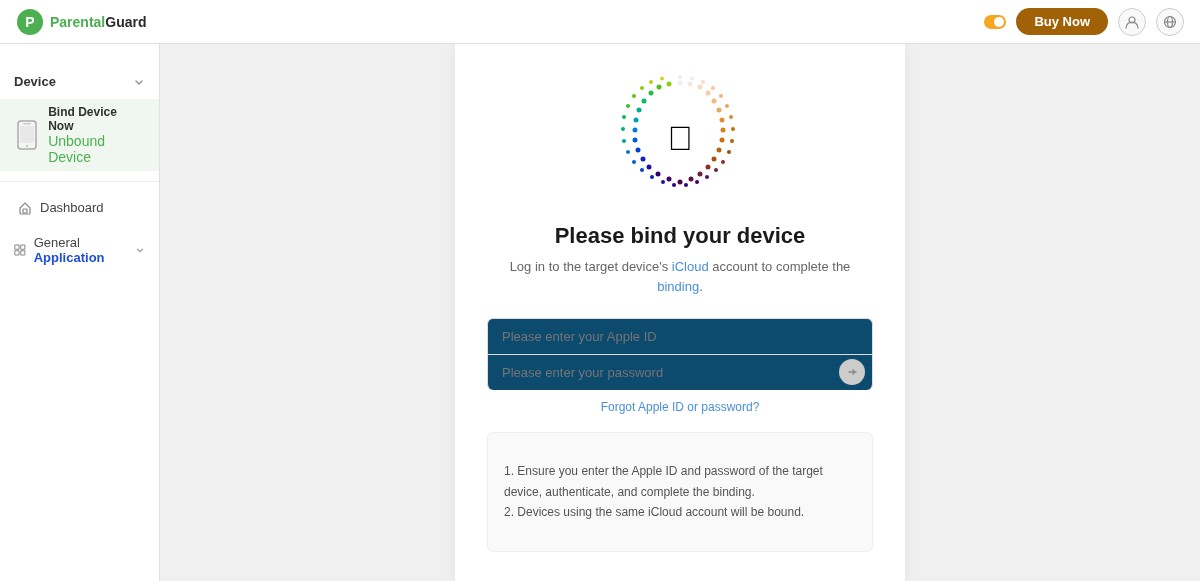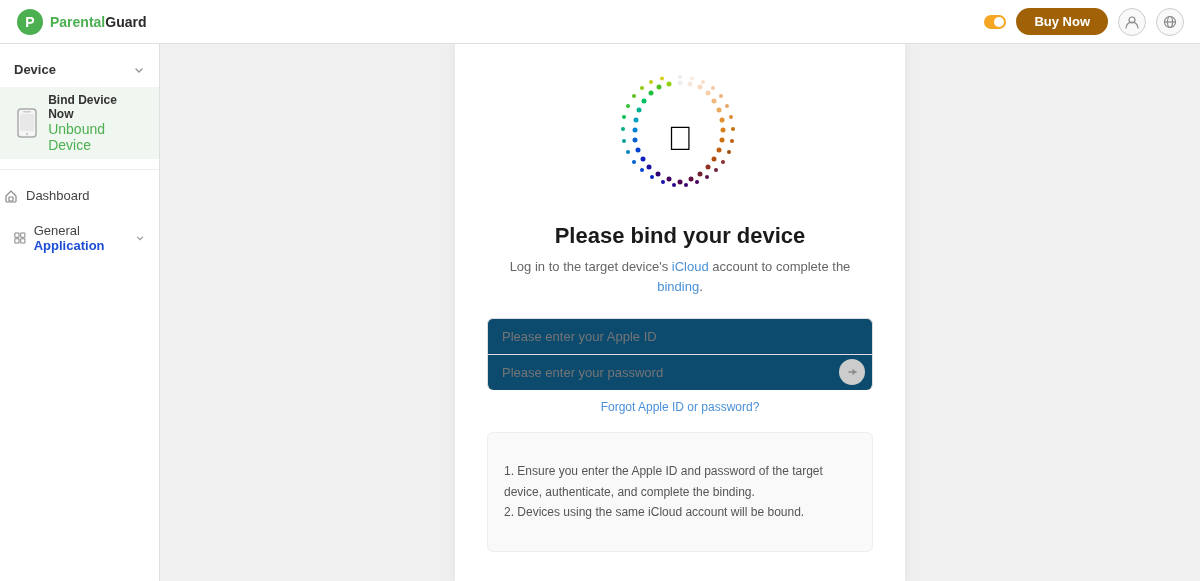--- a/index.html
+++ b/index.html
@@ -91,20 +91,21 @@
       gap: 4px;
     }
     .sidebar-section-header {
       display: flex;
       align-items: center;
       justify-content: space-between;
       padding: 6px 14px;
       font-size: 13px;
       font-weight: 600;
       color: #333;
+      margin-top: 12px;
     }
     .sidebar-section-header svg { color: #999; }
     .sidebar-device-item {
       display: flex;
       align-items: center;
       gap: 8px;
       padding: 6px 14px;
       background: #f0f7f0;
       cursor: pointer;
     }
@@ -116,21 +117,21 @@
       justify-content: center;
     }
     .device-text { display: flex; flex-direction: column; }
     .device-name { font-size: 12px; font-weight: 600; color: #333; }
     .device-status { font-size: 14px; color: #4caf50; }
     .sidebar-divider { height: 1px; background: #eee; margin: 6px 0; }
     .sidebar-nav-item {
       display: flex;
       align-items: center;
       gap: 8px;
-      padding: 8px 4px;
+      padding: 8px 18px;
       font-size: 13px;
       color: #444;
       cursor: pointer;
     }
     .sidebar-nav-item svg { color: #888; }
     .sidebar-nav-label { font-size: 13px; color: #444; }
     .sidebar-general-item {
       display: flex;
       align-items: center;
       justify-content: space-between;

